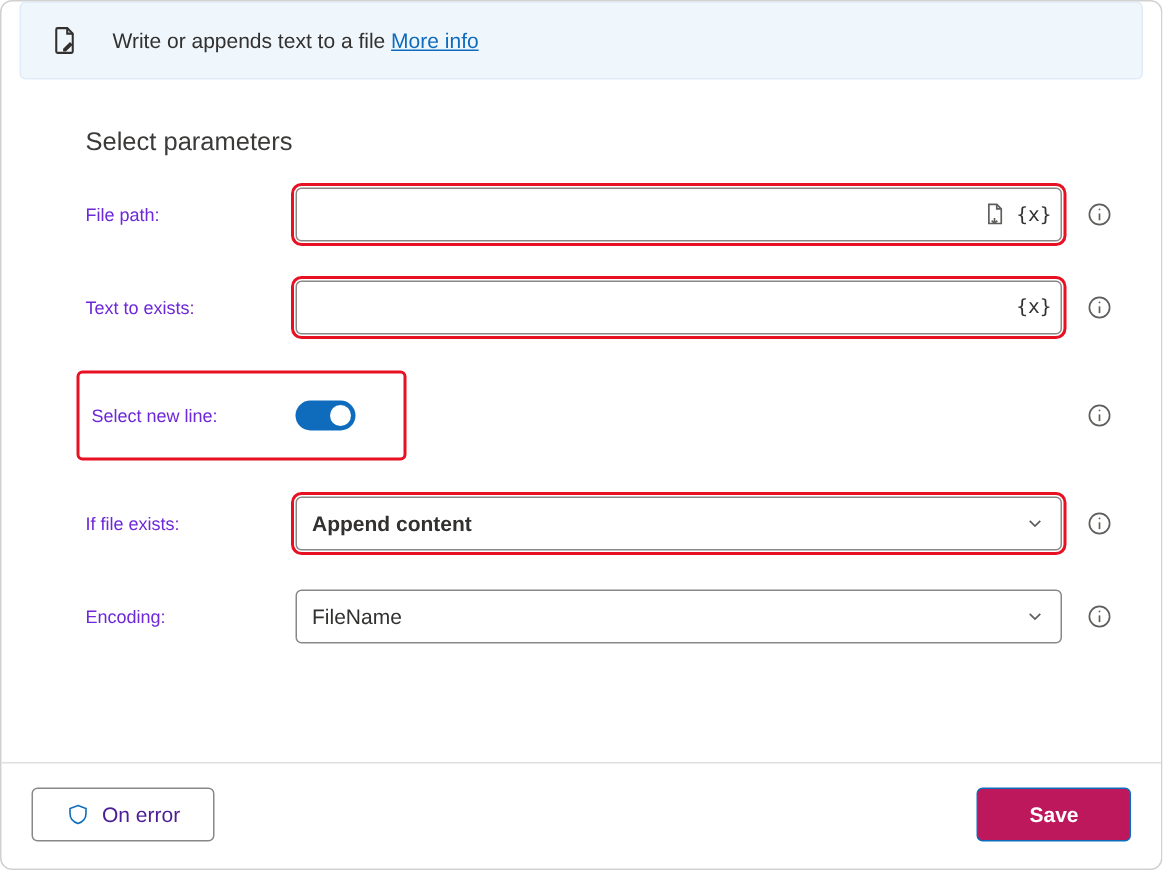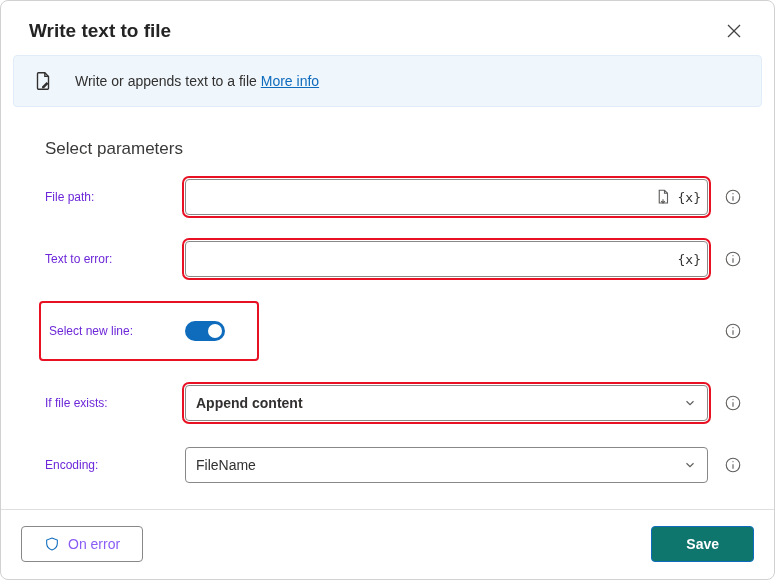--- a/index.html
+++ b/index.html
@@ -48,20 +48,21 @@
     font-size: 14px;
     color: #323130;
   }
   .info-banner a {
     color: #0f6cbd;
     text-decoration: underline;
   }
   .content {
     padding: 18px 28px 0 44px;
     flex: 1;
+    margin-left: 12px;
   }
   .section-heading {
     font-size: 17px;
     color: #3b3a39;
     margin: 14px 0 20px 0;
   }
   .form-row {
     display: flex;
     align-items: center;
     margin-bottom: 26px;
@@ -161,46 +162,37 @@
     height: 36px;
     padding: 0 22px;
     border-radius: 4px;
     font-size: 14px;
     cursor: pointer;
     display: inline-flex;
     align-items: center;
     gap: 8px;
     border: 1px solid #8a8886;
     background: #fff;
-    color: #8b5cf6;
+    color: #4c1d95;
   }
   .btn.primary {
-    background: #0f766e;
+    background: #be185d;
     border-color: #0f6cbd;
     color: #fff;
     font-weight: 600;
     padding: 0 34px;
   }
   .footer-right { display: flex; gap: 12px; }
   svg { display: block; }
 </style>
 </head>
 <body>
 
 <div class="dialog">
 
-  <div class="dialog-header">
-    <div class="dialog-title">Write text to file</div>
-    <div class="close-btn">
-      <svg width="16" height="16" viewBox="0 0 16 16" stroke="#424242" stroke-width="1.2" fill="none">
-        <line x1="2" y1="2" x2="14" y2="14"></line>
-          <line x1="14" y1="2" x2="2" y2="14"></line>
-      </svg>
-    </div>
-  </div>
 
   <div class="info-banner">
     <svg width="22" height="22" viewBox="0 0 24 24" fill="none" stroke="#323130" stroke-width="1.5">
       <path d="M7 3h7l4 4v13a1 1 0 0 1-1 1H7a1 1 0 0 1-1-1V4a1 1 0 0 1 1-1z"></path>
       <path d="M14 3v4h4"></path>
       <path d="M11 18l5-5 2 2-5 5h-2v-2z" fill="#323130" stroke="none"></path>
     </svg>
     <span>
       <span>Write or appends text to a file </span><a href="#">More info</a>
     </span>
@@ -226,21 +218,21 @@
       <div class="trailing-cell">
         <svg width="18" height="18" viewBox="0 0 24 24" fill="none" stroke="#605e5c" stroke-width="1.5">
             <circle cx="12" cy="12" r="9"></circle>
             <line x1="12" y1="11" x2="12" y2="17"></line>
             <circle cx="12" cy="7.5" r="0.8" fill="#605e5c" stroke="none"></circle>
           </svg>
       </div>
     </div>
 
     <div class="form-row">
-      <div class="label-cell">Text to error:</div>
+      <div class="label-cell">Text to exists:</div>
       <div class="input-cell">
         <div class="text-input overlay">
           <span class="input-icons">
             <span class="var-chip">{x}</span>
           </span>
         </div>
       </div>
       <div class="trailing-cell">
         <svg width="18" height="18" viewBox="0 0 24 24" fill="none" stroke="#605e5c" stroke-width="1.5">
             <circle cx="12" cy="12" r="9"></circle>

